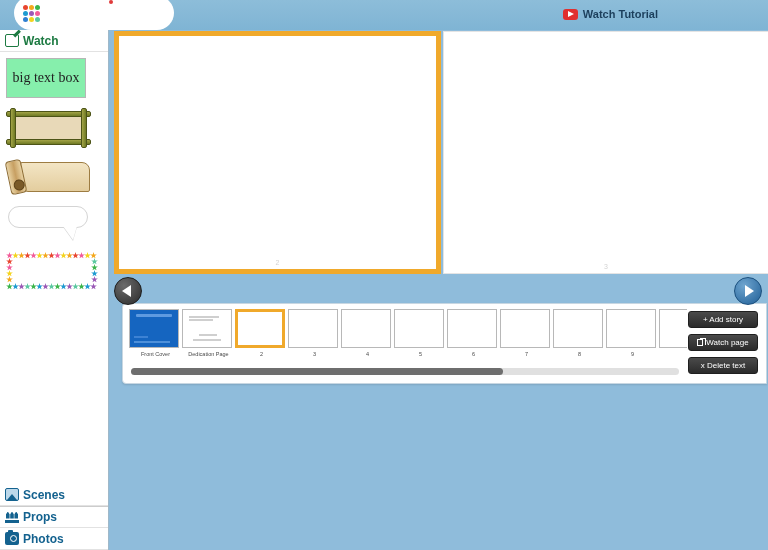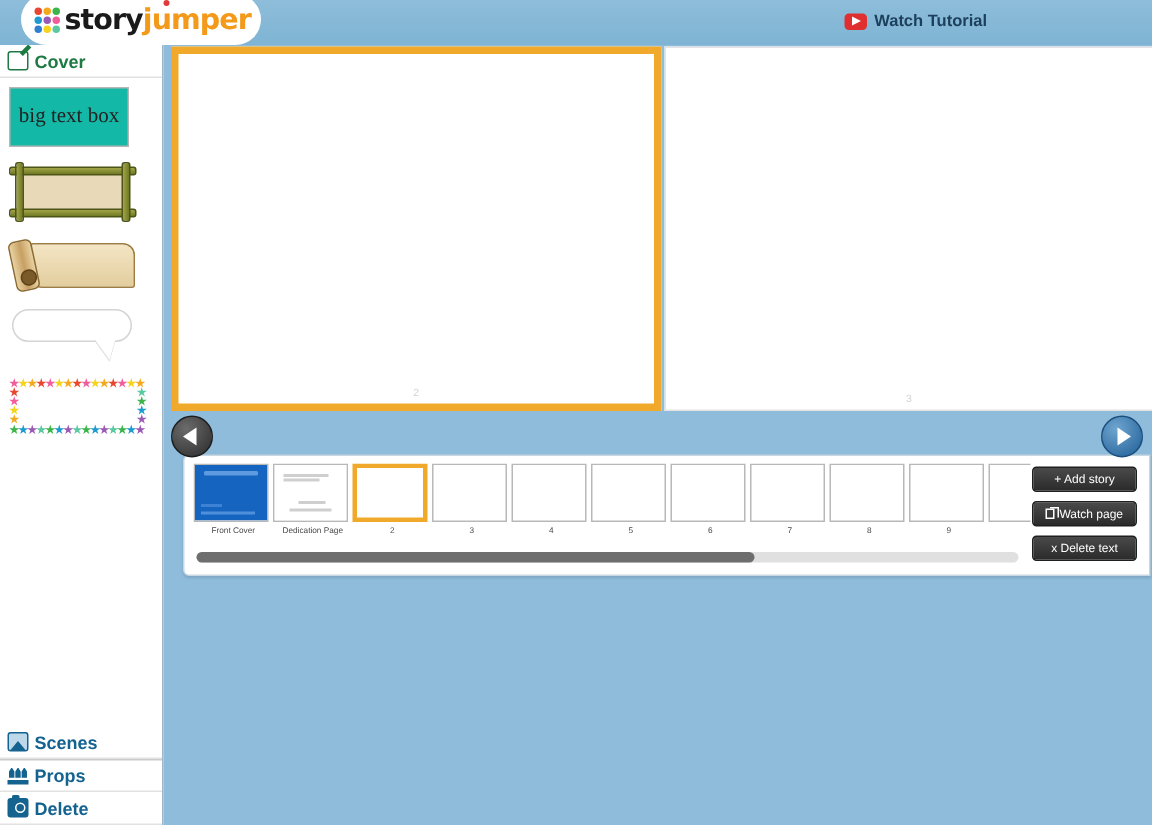--- a/index.html
+++ b/index.html
@@ -145,21 +145,21 @@
   }
   .ic-photos:after {
     content: ""; position: absolute; left: 3px; top: -2px;
     width: 5px; height: 3px; background: #14628f; border-radius: 1px;
   }
 
   #text-items { padding: 6px 6px 0 6px; }
   .txt-item { margin-bottom: 10px; cursor: pointer; }
 
   .bigbox {
-    width: 80px; height: 40px; border: 1px solid #b6b6b6; background: #14b8a6;
+    width: 80px; height: 40px; border: 1px solid #b6b6b6; background: #86efac;
     display: flex; align-items: center; justify-content: center;
     font-family: "Liberation Serif", serif; font-size: 14px; color: #222;
   }
 
   
   .bamboo { position: relative; width: 85px; height: 40px; }
   .bamboo .inner {
     position: absolute; left: 8px; top: 7px; width: 69px; height: 26px;
     background: #e8d9b8; border: 1px solid #6f6130;
   }
@@ -355,38 +355,35 @@
         <i style="background: rgb(232, 70, 47);"></i>
         <i style="background: rgb(244, 168, 29);"></i>
         <i style="background: rgb(59, 181, 74);"></i>
         <i style="background: rgb(29, 155, 209);"></i>
         <i style="background: rgb(155, 89, 182);"></i>
         <i style="background: rgb(242, 92, 154);"></i>
         <i style="background: rgb(47, 127, 209);"></i>
         <i style="background: rgb(244, 212, 29);"></i>
         <i style="background: rgb(90, 200, 160);"></i>
       </div>
-    <div id="logo-text">
-      <span class="s1">story</span><span class="s2">jumper</span>
-    </div>
     <div id="logo-dot-acc"></div>
   </div>
 
   <div id="watch-tutorial">
     <span class="yt-icon"></span>
     <span>Watch Tutorial</span>
   </div>
 
 </div>
 
 <div id="sidebar">
 
   <div class="panel-head">
     <span class="sb-icon ic-edit"></span>
-    <span>Cover</span>
+    <span>Watch</span>
   </div>
 
   <div id="text-items">
 
     <div class="txt-item">
       <div class="bigbox">big text box</div>
     </div>
 
     <div class="txt-item">
       <div class="bamboo">
@@ -460,21 +457,21 @@
     <div class="panel-head blue">
       <span class="sb-icon ic-scenes"></span>
       <span>Scenes</span>
     </div>
     <div class="panel-head blue bt">
       <span class="sb-icon ic-props"></span>
       <span>Props</span>
     </div>
     <div class="panel-head blue">
       <span class="sb-icon ic-photos"></span>
-      <span>Delete</span>
+      <span>Photos</span>
     </div>
   </div>
 </div>
 
 <div id="canvas-area">
   <div id="page-left">
     <div class="pg-num">2</div>
   </div>
   <div id="page-right">
     <div class="pg-num">3</div>

